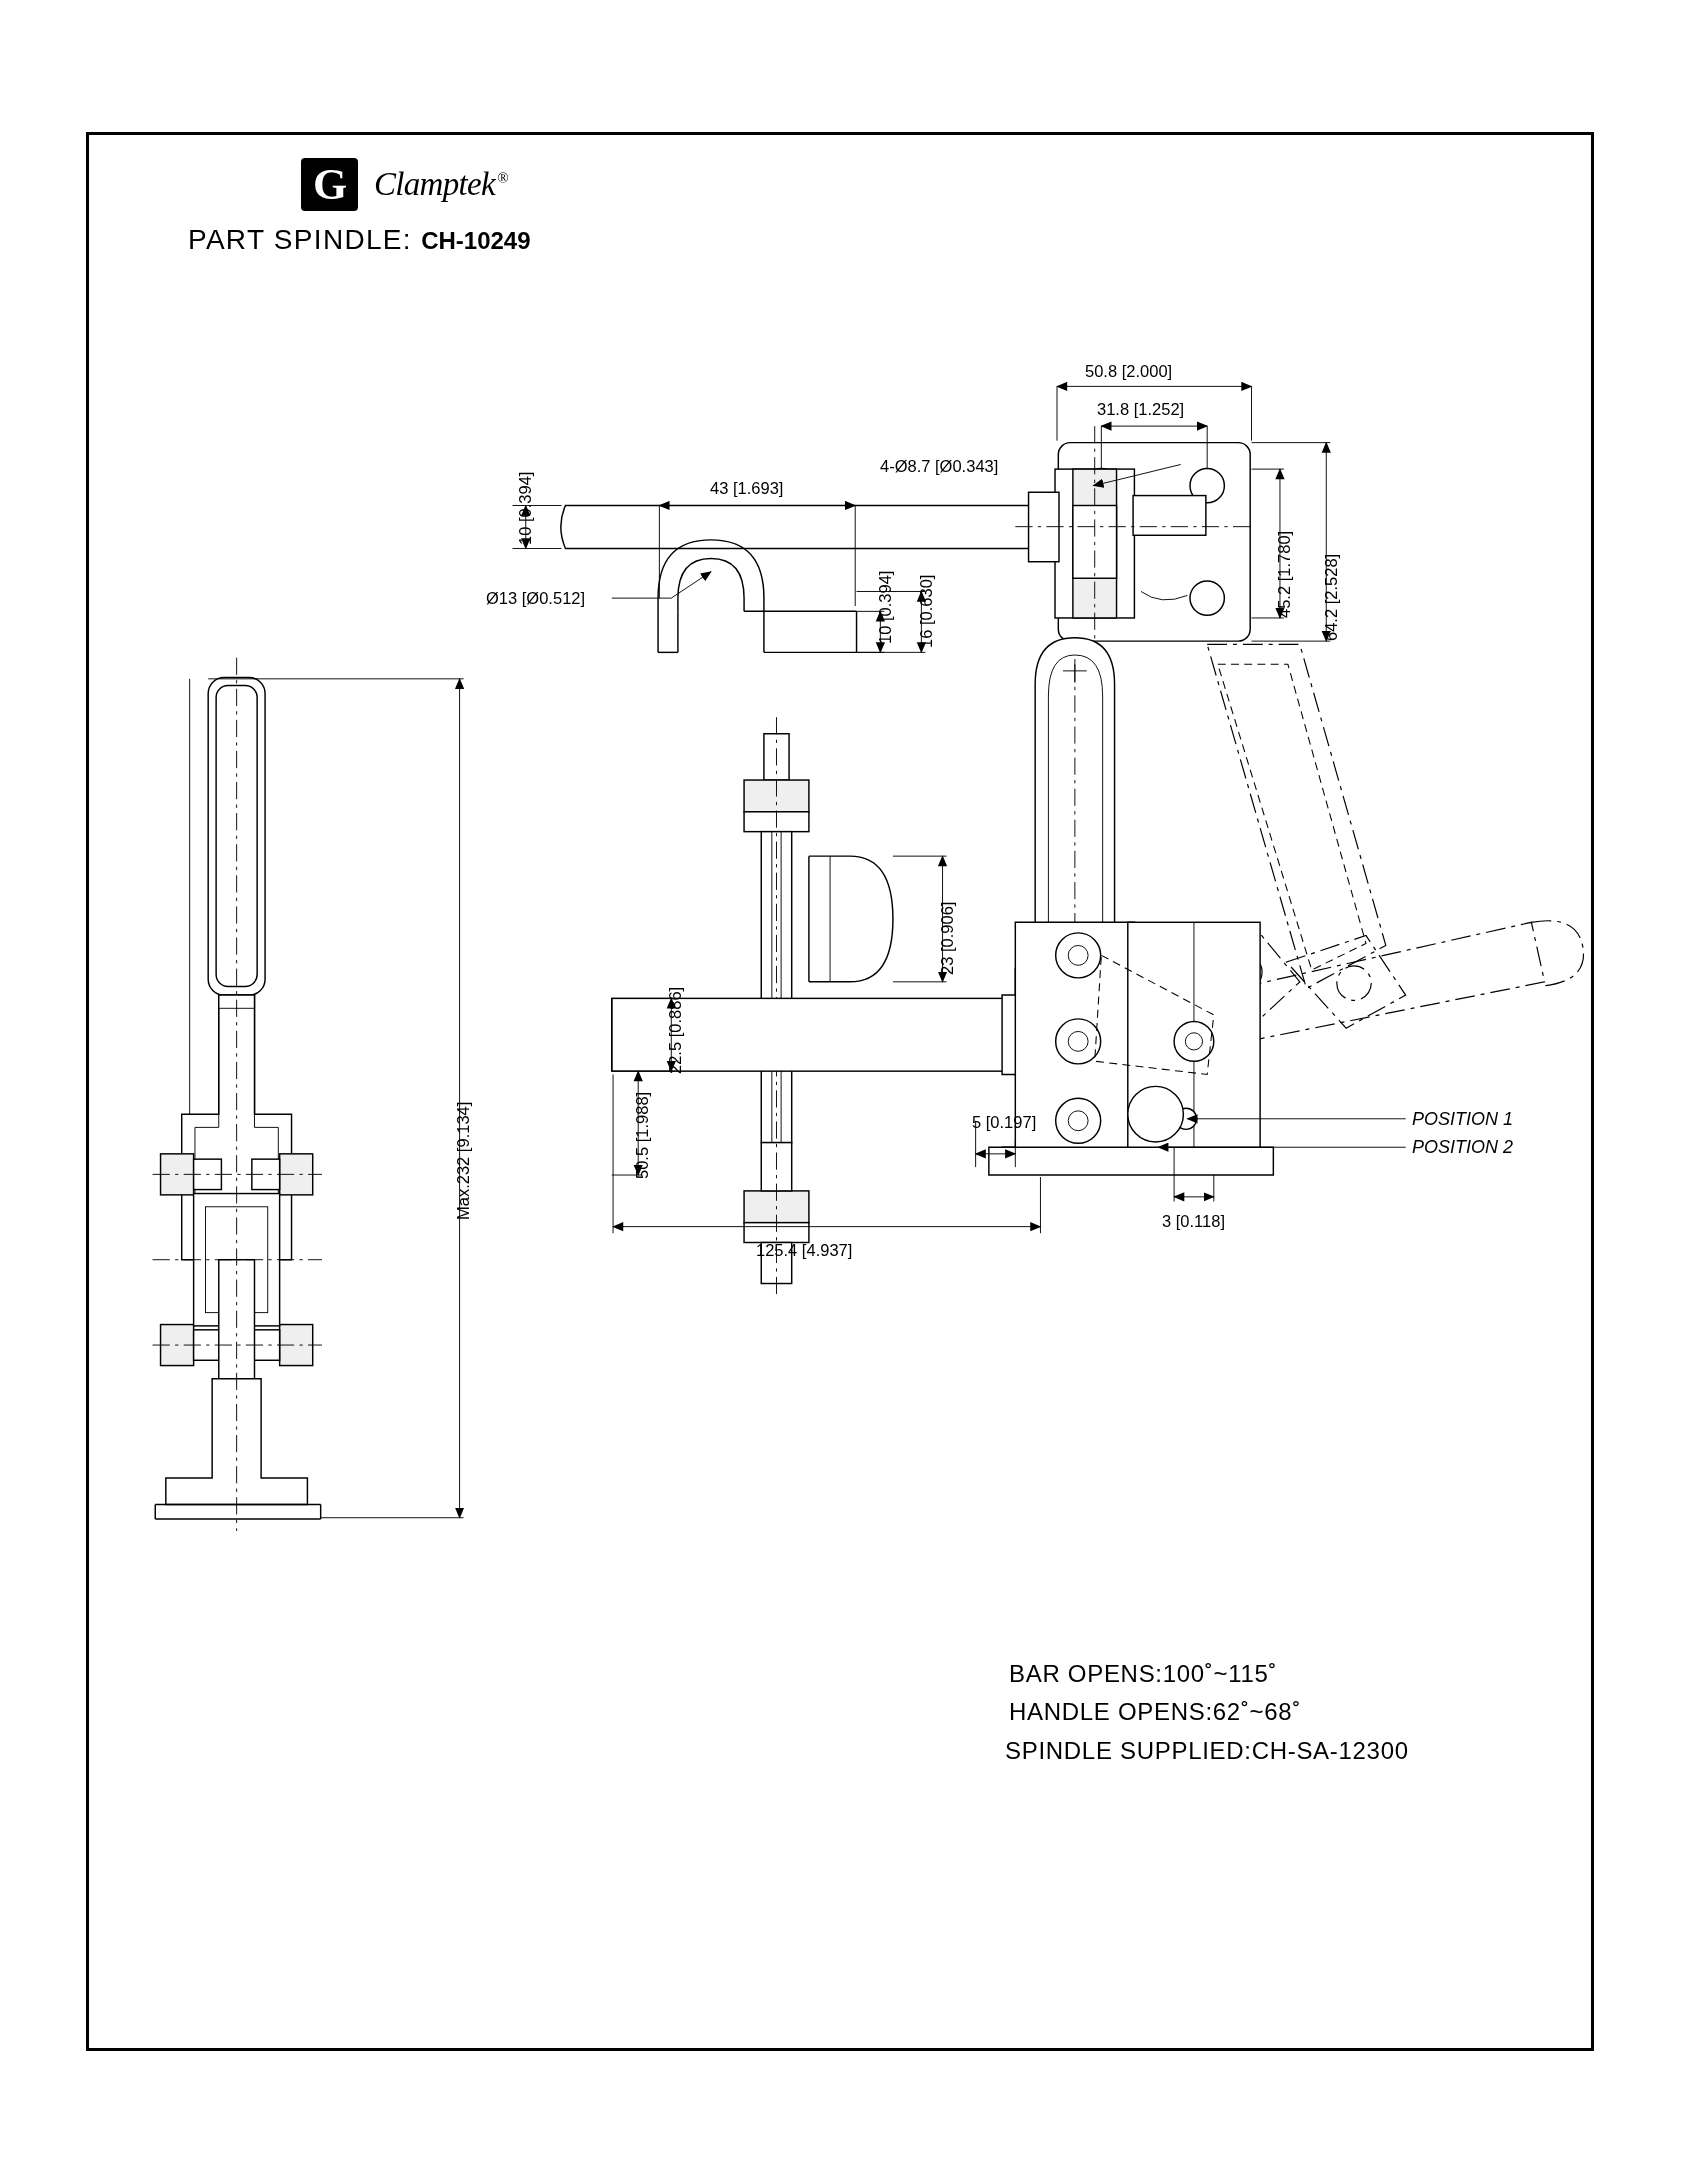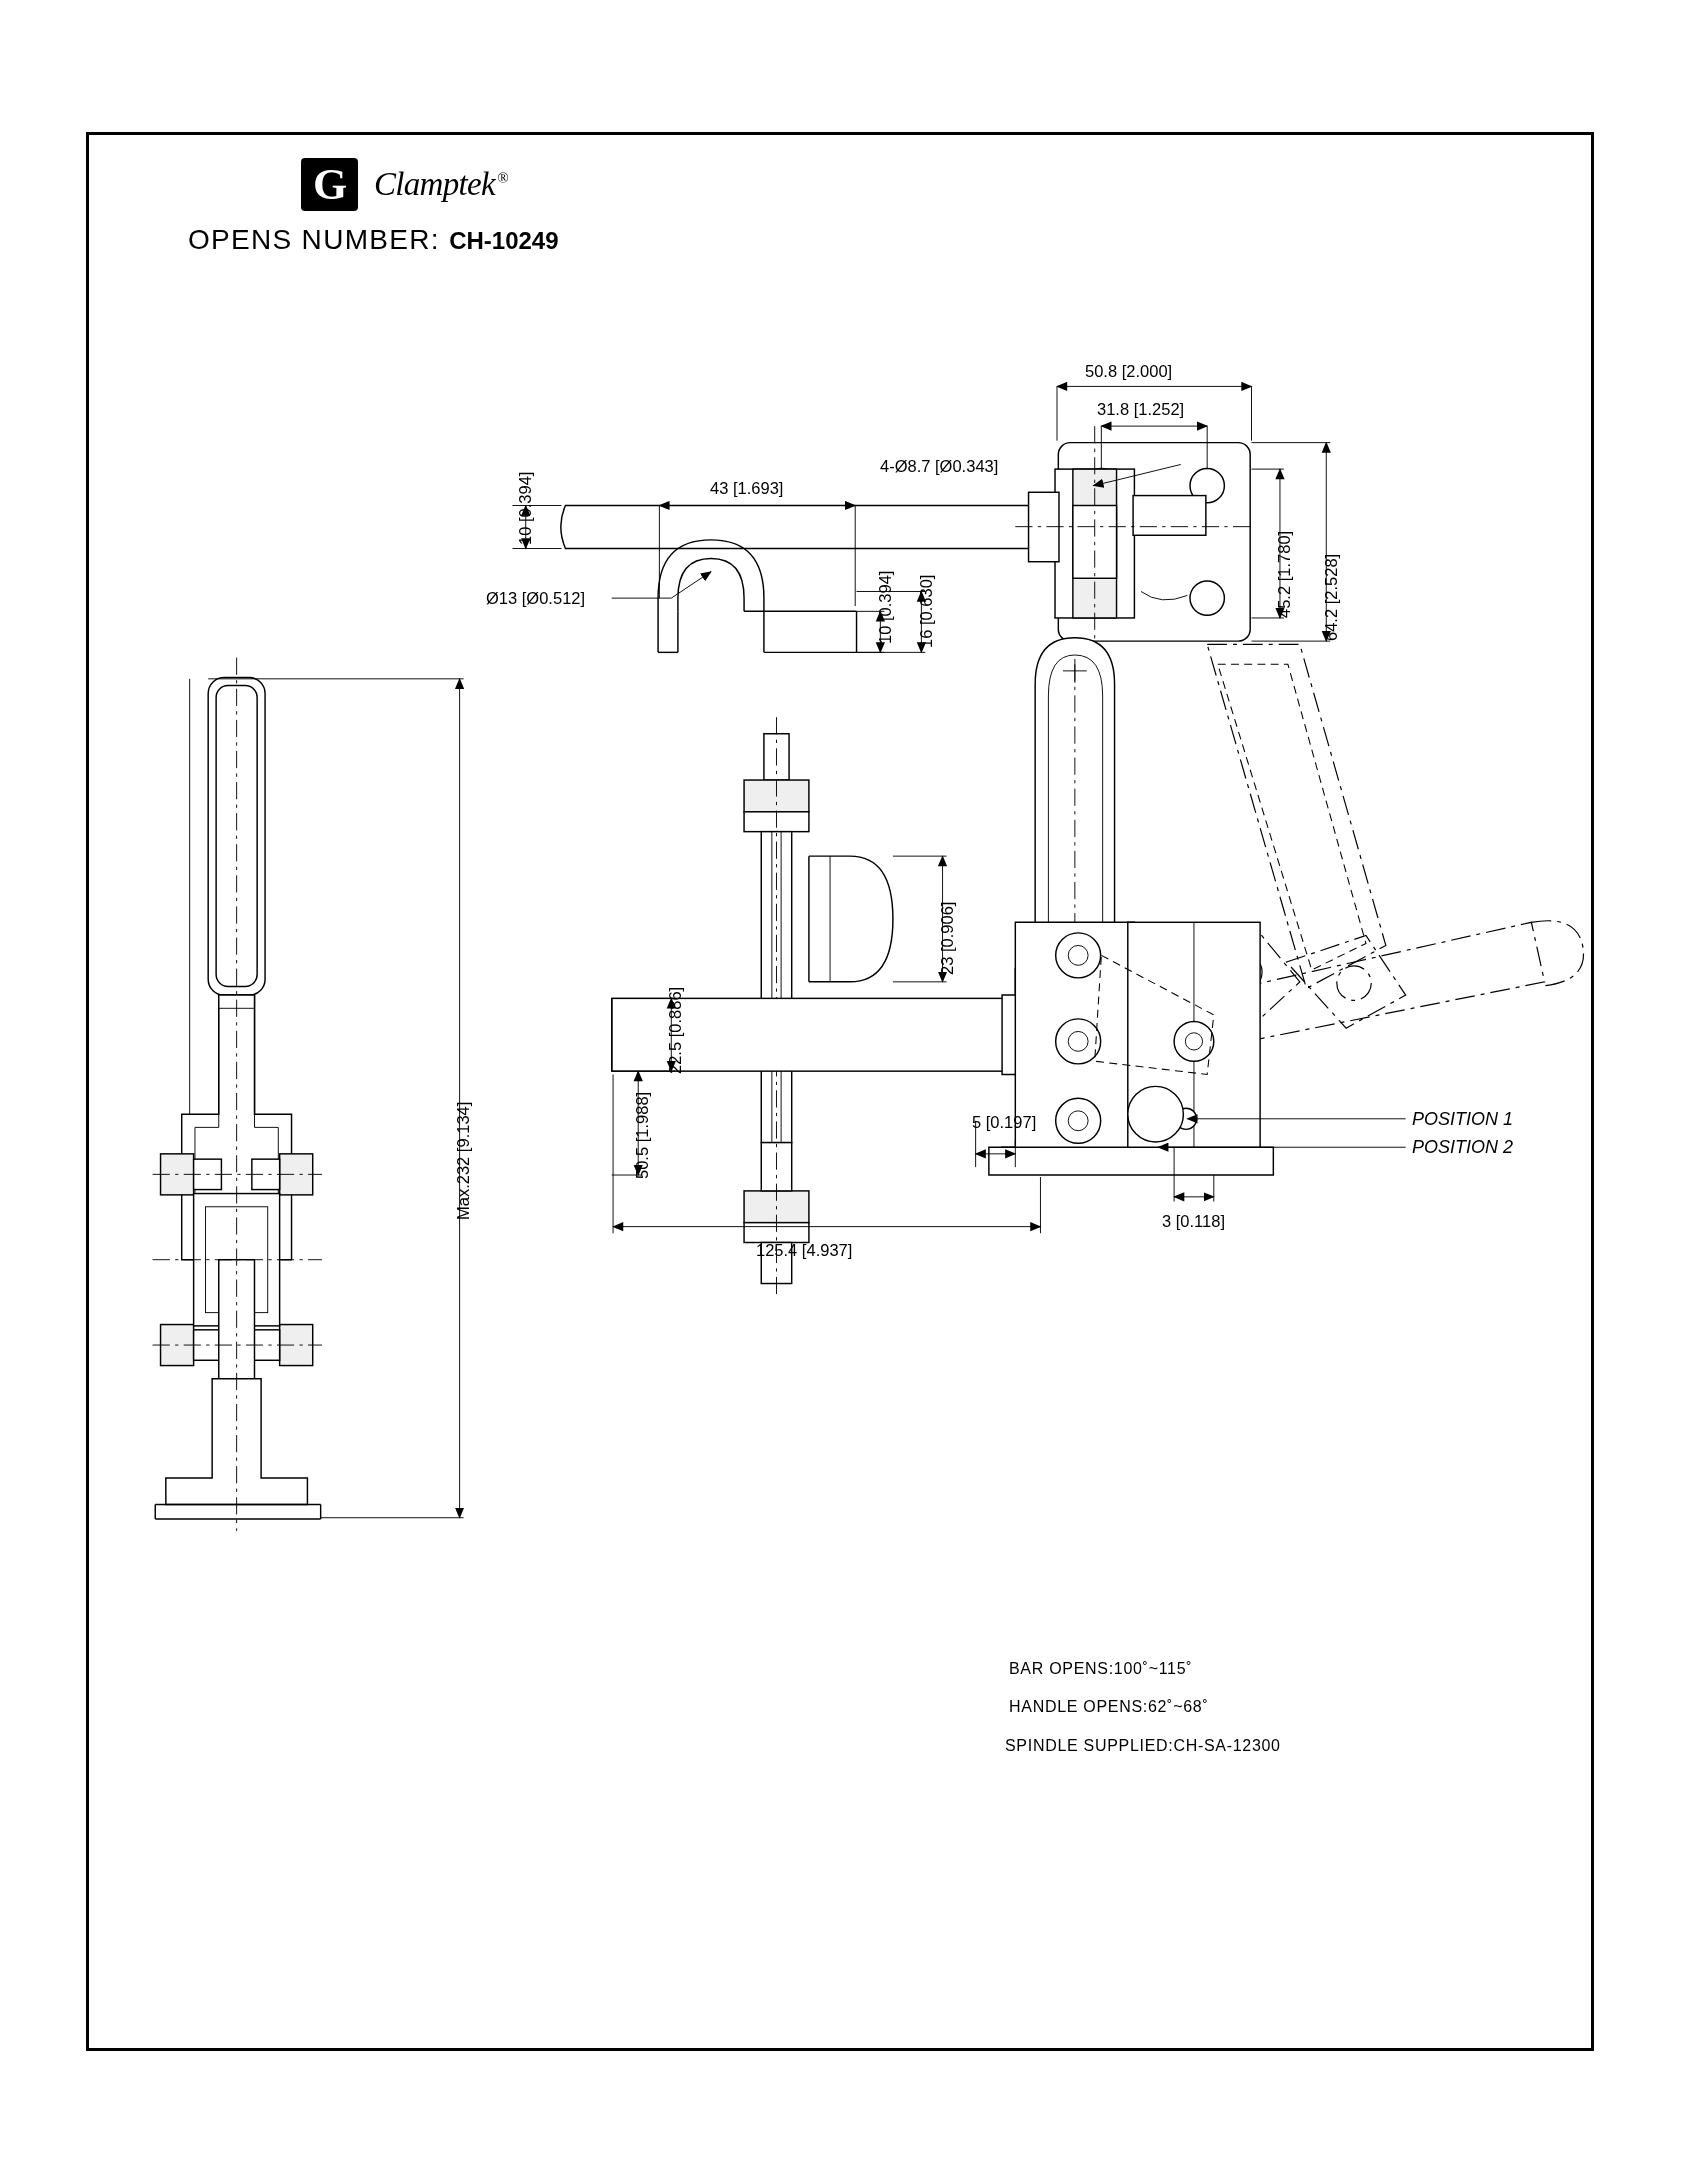--- a/index.html
+++ b/index.html
@@ -88,21 +88,21 @@
     transform-origin: left top;
   }
   .note {
     position: absolute;
     font-size: 18px;
     white-space: nowrap;
     font-style: italic;
   }
   .footer-note {
     position: absolute;
-    font-size: 16px;
+    font-size: 24px;
     letter-spacing: 0.7px;
     white-space: nowrap;
     text-align: center;
   }
 
   
   svg { position: absolute; left: 0; top: 0; overflow: visible; }
   .ln   { stroke: #000; stroke-width: 2.2; fill: none; }
   .lnT  { stroke: #000; stroke-width: 1.4; fill: none; }
   .ctr  { stroke: #000; stroke-width: 1.4; fill: none; stroke-dasharray: 26 8 5 8; }
@@ -116,21 +116,21 @@
 <body>
 
 <div class="sheet">
 
   <div class="logo-wrap">
     <div class="logo-badge">G</div>
     <div class="logo-text"><span>Clamptek</span><span class="logo-reg">®</span></div>
   </div>
 
   <div class="partline">
-    <span class="label">OPENS  NUMBER:</span><span class="value">CH-10249</span>
+    <span class="label">PART  SPINDLE:</span><span class="value">CH-10249</span>
   </div>
 
   <svg width="1502" height="1912" viewBox="0 0 2270 2890">
 
     <defs>
       <marker id="ah" markerWidth="14" markerHeight="14" refX="11" refY="5" orient="auto">
         <path d="M0,0 L12,5 L0,10 z" class="arrowhead"></path>
       </marker>
       <marker id="ahS" markerWidth="14" markerHeight="14" refX="1" refY="5" orient="auto">
         <path d="M12,0 L0,5 L12,10 z" class="arrowhead"></path>

